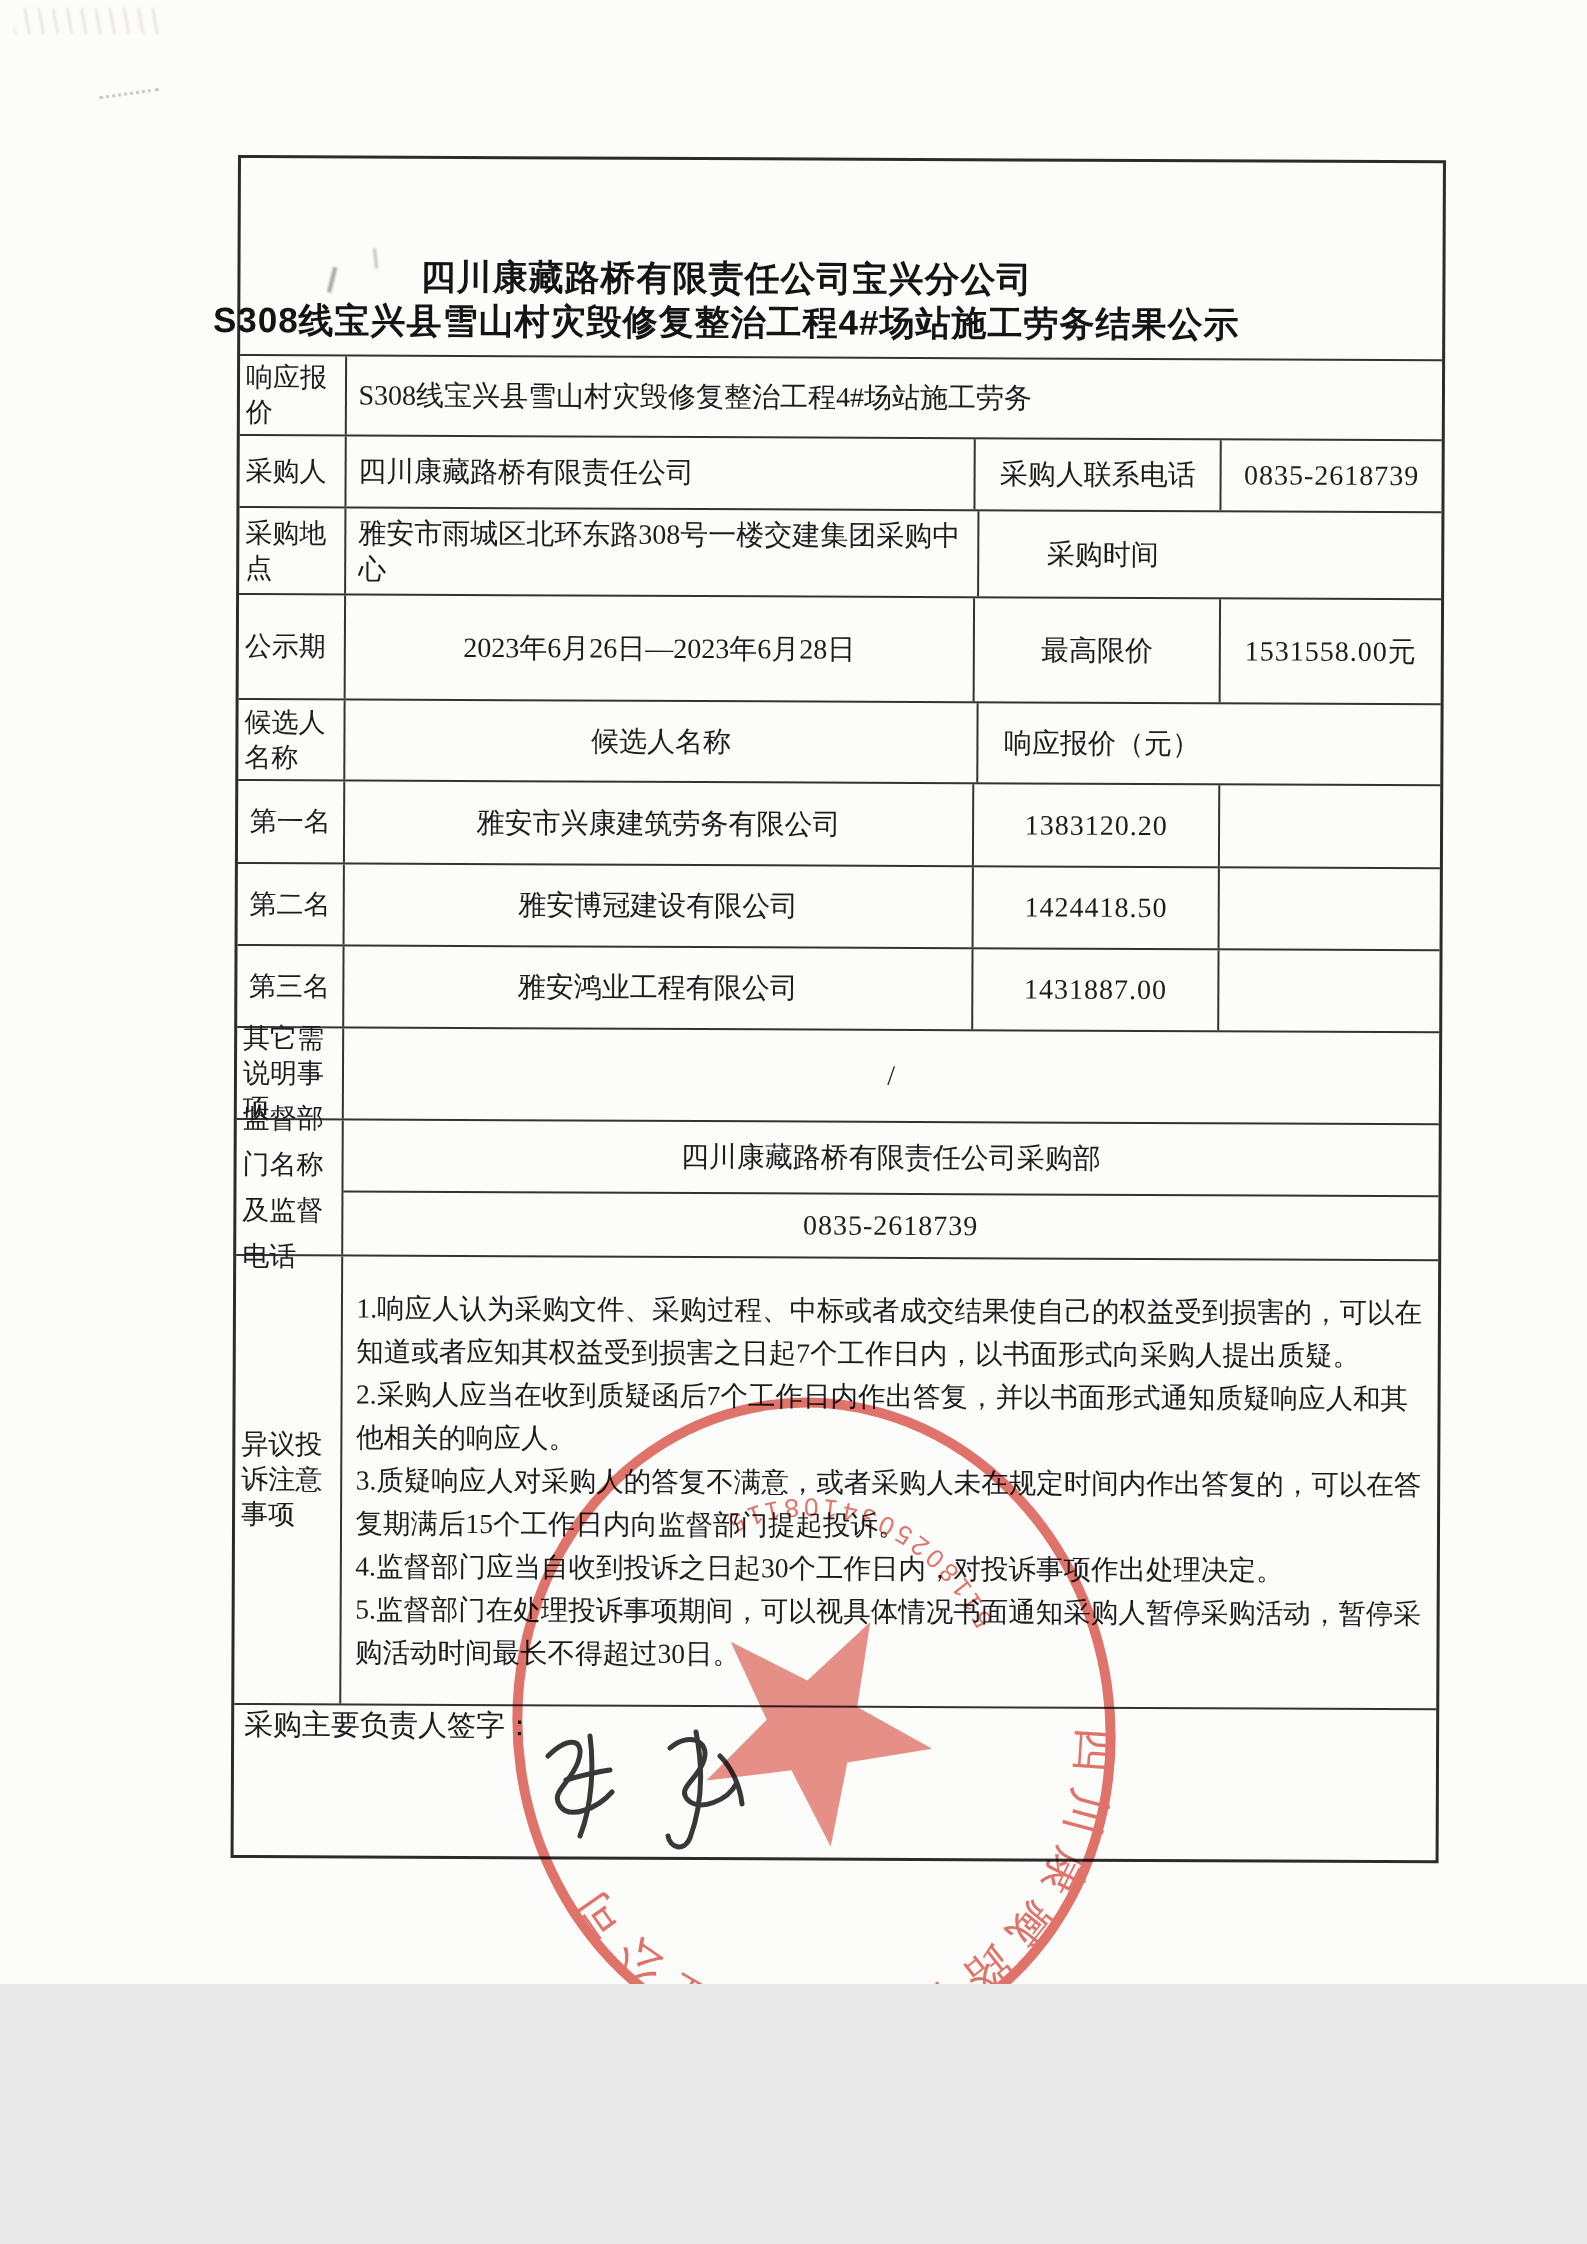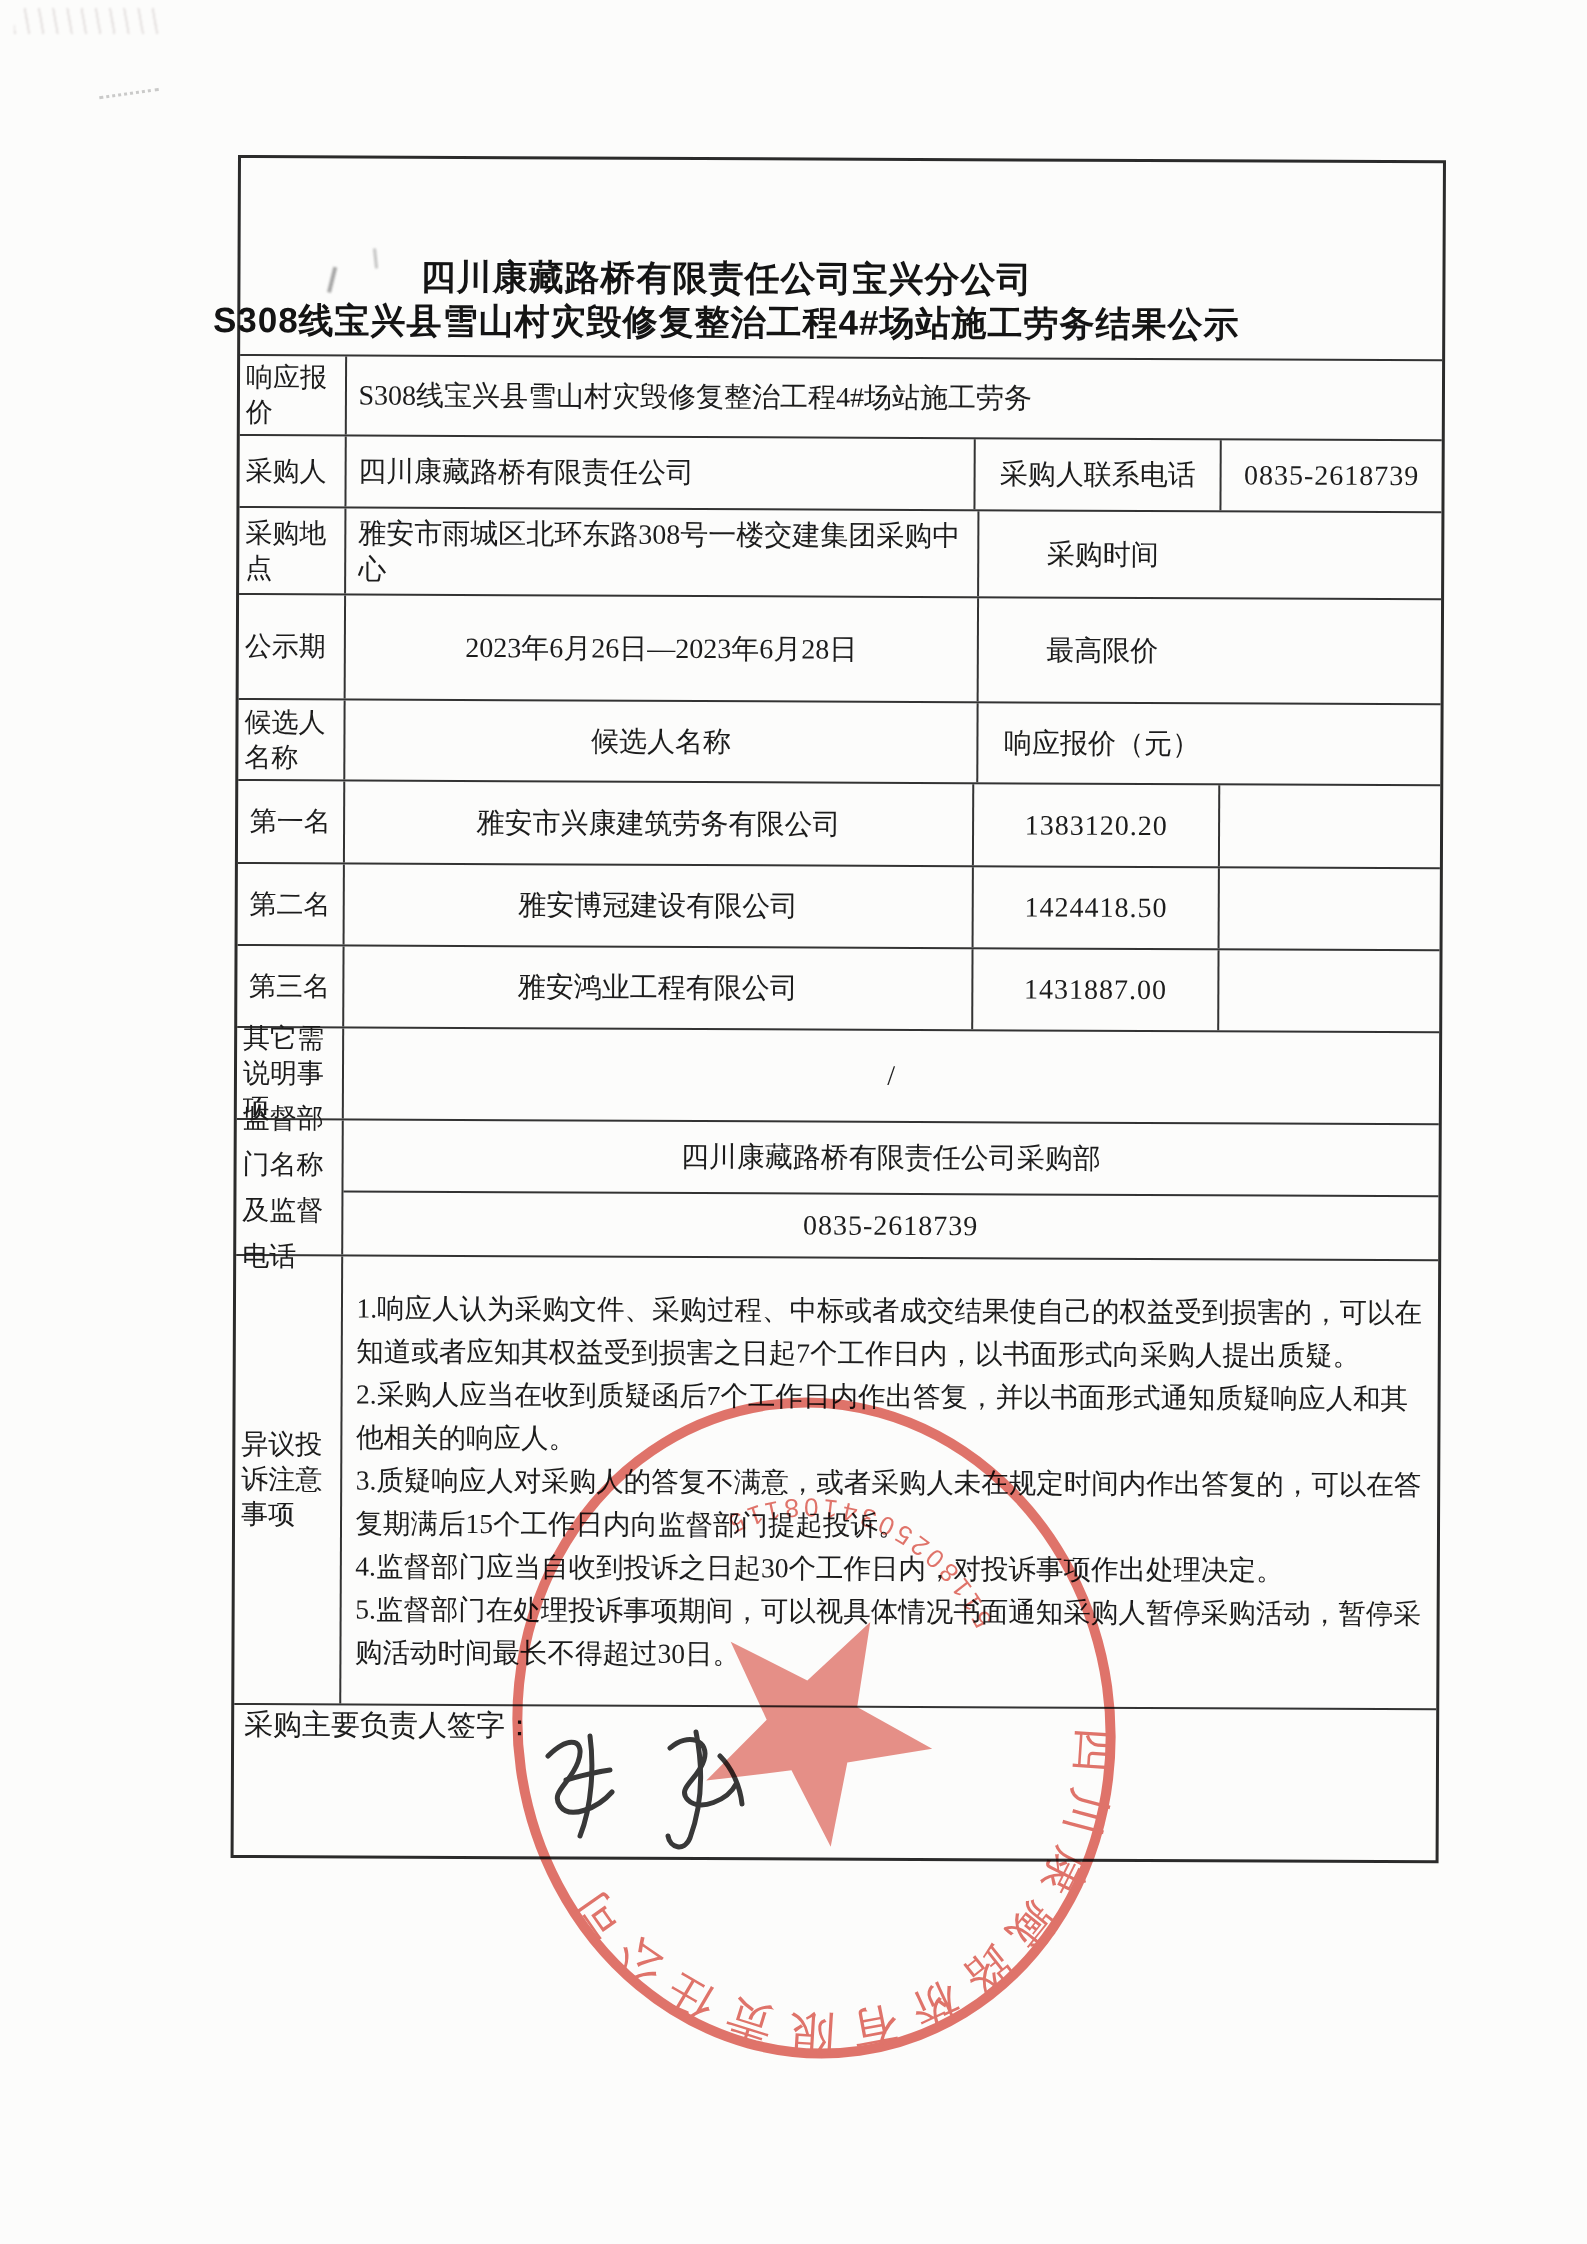--- a/index.html
+++ b/index.html
@@ -1,19 +1,19 @@
 <!DOCTYPE html>
 <html><head>
 <meta charset="utf-8">
 <style>
   html,body{margin:0;padding:0;}
   body{background:#e9e9e9;}
   .page{
     position:relative;
-    width:1587px;height:2244px;
+    width:1587px;height:1984px;
     background:#fcfcfb;
     overflow:hidden;
     font-family:"Liberation Serif","DejaVu Serif",serif;
     color:#1c1c1c;
   }
   
   .artifact{position:absolute;pointer-events:none;}
   .art-corner{left:14px;top:8px;width:150px;height:26px;
     background:repeating-linear-gradient(80deg,rgba(120,100,100,.18) 0 2px,transparent 2px 14px);
     filter:blur(1px);}
@@ -118,20 +118,21 @@
     <div class="row h-r3">
       <div class="cell cA label">采购地点</div>
       <div class="cell cB left-pad">雅安市雨城区北环东路308号一楼交建集团采购中心</div>
       <div class="cell cC">采购时间</div>
     </div>
 
     <div class="row h-r4">
       <div class="cell cA label">公示期</div>
       <div class="cell cB center">2023年6月26日—2023年6月28日</div>
       <div class="cell cC">最高限价</div>
+      <div class="cell cD num">1531558.00元</div>
     </div>
 
     <div class="row h-r5">
       <div class="cell cA label">候选人名称</div>
       <div class="cell cB center">候选人名称</div>
       <div class="cell cC">响应报价（元）</div>
     </div>
 
     <div class="row h-r6">
       <div class="cell cA label label-center">第一名</div>

